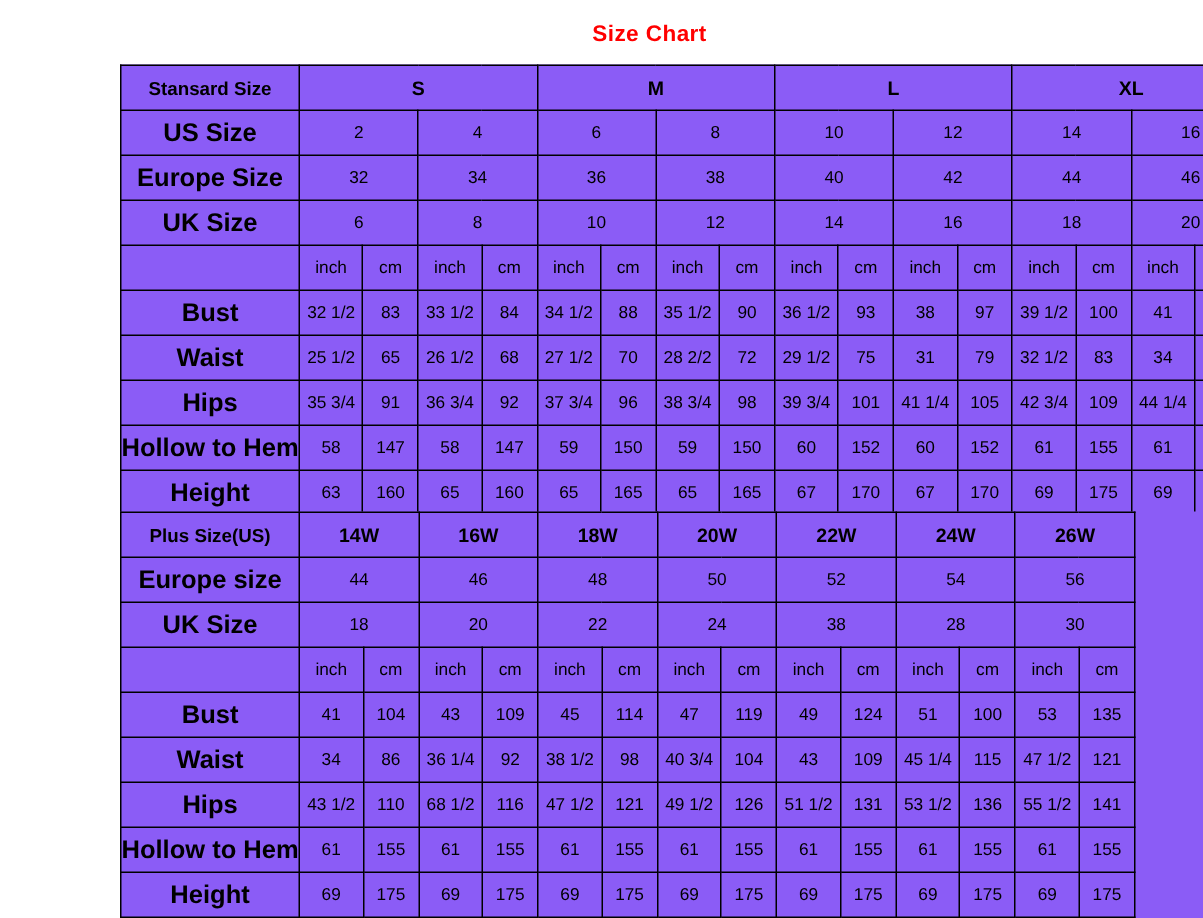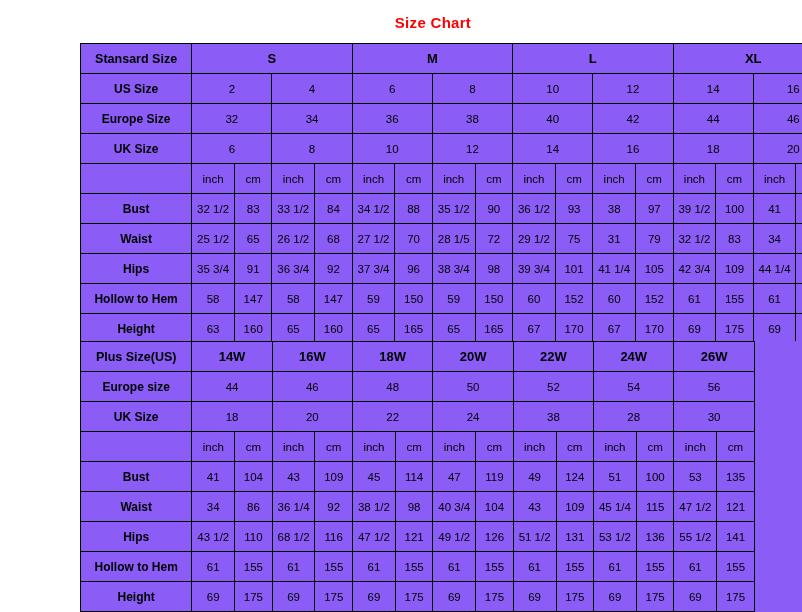--- a/index.html
+++ b/index.html
@@ -43,21 +43,21 @@
     font-size: 11.5px;
     text-align: center;
     vertical-align: middle;
     padding: 0;
     height: 29px;
     white-space: nowrap;
     overflow: hidden;
   }
   table.chart td.rowhead {
     font-weight: bold;
-    font-size: 12px;
+    font-size: 17px;
   }
   table.chart td.sizehead {
     font-weight: bold;
     font-size: 13px;
   }
   table.chart td.corner {
     font-weight: bold;
     font-size: 12.5px;
     text-align: center;
   }
@@ -189,21 +189,21 @@
       </tr>
 
       <tr>
         <td class="rowhead">Waist</td>
         <td>25 1/2</td>
         <td>65</td>
         <td>26 1/2</td>
         <td>68</td>
         <td>27 1/2</td>
         <td>70</td>
-        <td>28 1/5</td>
+        <td>28 2/2</td>
         <td>72</td>
         <td>29 1/2</td>
         <td>75</td>
         <td>31</td>
         <td>79</td>
         <td>32 1/2</td>
         <td>83</td>
         <td>34</td>
         <td>86</td>
       </tr>

